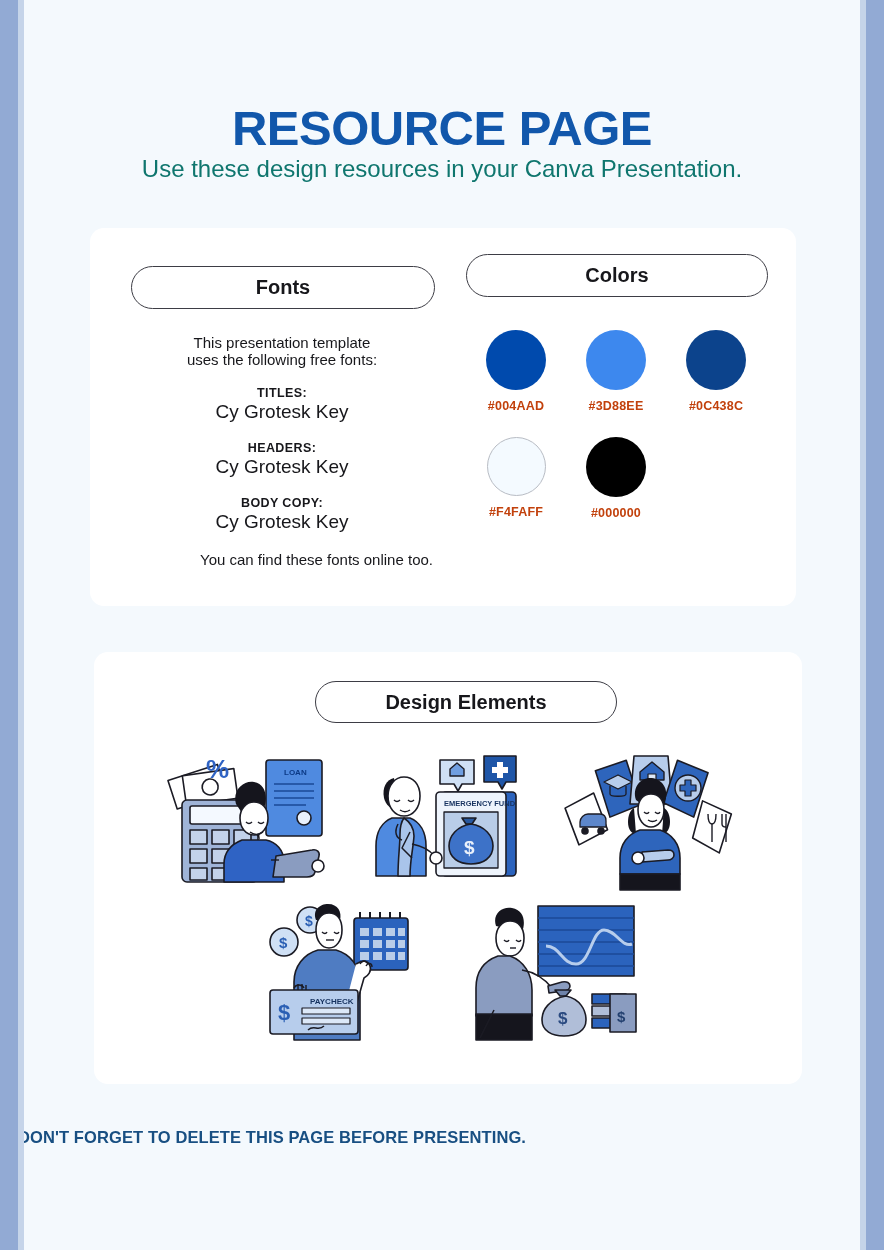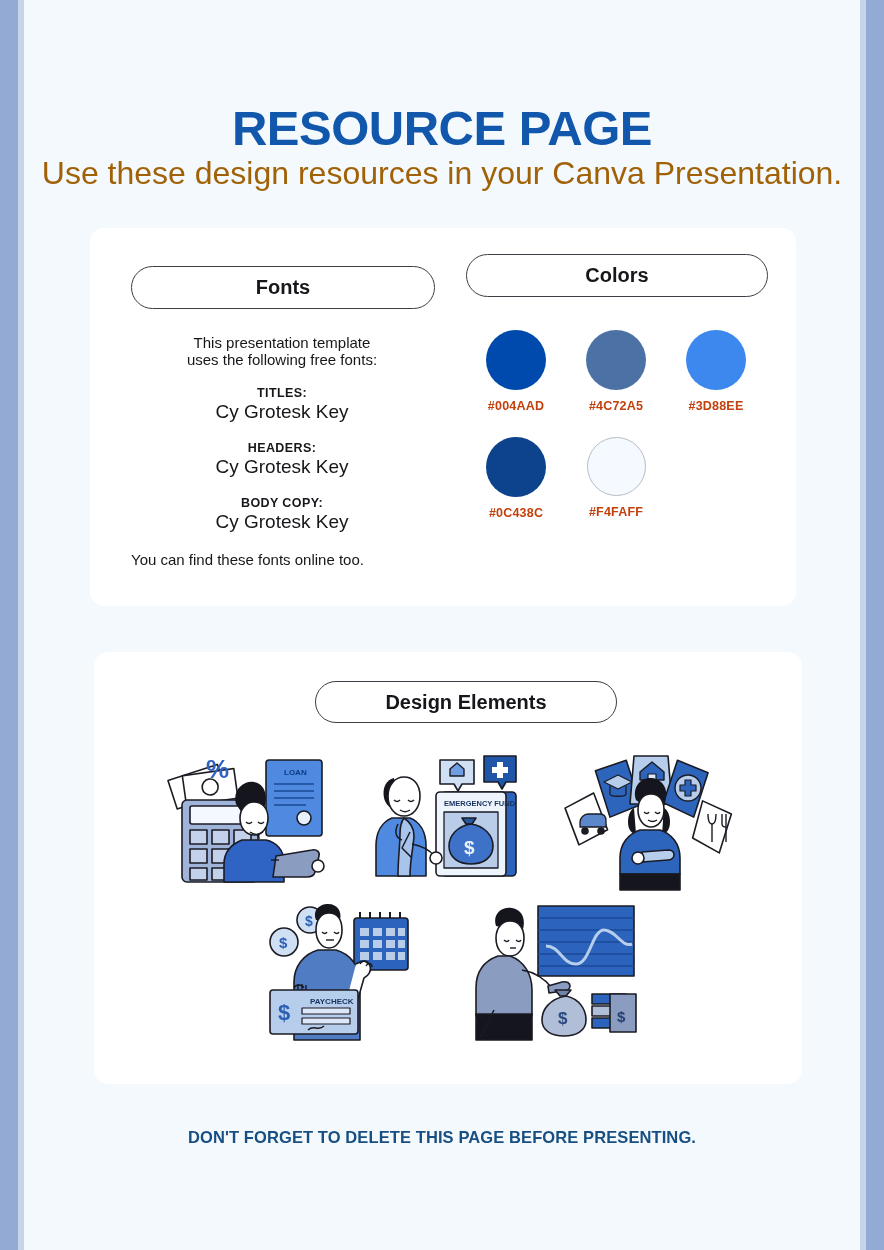--- a/index.html
+++ b/index.html
@@ -20,21 +20,21 @@
   .rim-left{left:18px;}
   .rim-right{right:18px;}
 
   .title{
     position:absolute;left:0;right:0;top:100px;text-align:center;
     font-size:49px;font-weight:bold;color:#1157ab;letter-spacing:-0.5px;
     font-family:"Liberation Sans", sans-serif;
   }
   .subtitle{
     position:absolute;left:0;right:0;top:155px;text-align:center;
-    font-size:32px;color:#a16207;
+    font-size:24px;color:#0f766e;
   }
 
   .card{
     position:absolute;background:#ffffff;border-radius:14px;
   }
   .card-top{left:72px;top:228px;width:706px;height:378px;}
   .card-bottom{left:76px;top:652px;width:708px;height:432px;}
 
   .pill{
     position:absolute;border:1.6px solid #3d3d45;border-radius:28px;
@@ -43,36 +43,36 @@
   }
   .pill-fonts{left:113px;top:266px;width:302px;height:41px;font-size:20px;}
   .pill-colors{left:448px;top:254px;width:300px;height:41px;font-size:20px;}
   .pill-design{left:297px;top:681px;width:300px;height:40px;font-size:20px;}
 
   .fonts-col{position:absolute;left:113px;top:322px;width:302px;text-align:center;color:#17171b;margin-top:12px;}
   .fonts-intro{font-size:15px;line-height:17px;}
   .font-group{margin-top:18px;}
   .font-label{font-size:12.5px;font-weight:bold;letter-spacing:0.4px;}
   .font-name{font-size:19px;margin-top:1px;}
-  .fonts-outro{position:absolute;left:113px;top:551px;width:302px;text-align:left;font-size:15px;color:#17171b;}
+  .fonts-outro{position:absolute;left:113px;top:551px;width:302px;text-align:right;font-size:15px;color:#17171b;}
 
   .swatch-grid{position:absolute;left:448px;top:330px;width:300px;
     display:grid;grid-template-columns:repeat(3,1fr);row-gap:24px;}
   .swatch{display:flex;flex-direction:column;align-items:center;}
   .dot{width:60px;height:60px;border-radius:50%;}
   .dot.bordered{border:1.5px solid #b8bcc4;width:57px;height:57px;}
   .hex{margin-top:9px;font-size:12.5px;font-weight:bold;color:#c2410c;letter-spacing:0.2px;}
 
   .illus-row{position:absolute;display:flex;justify-content:center;}
   .illus-row-1{left:76px;top:748px;width:708px;gap:20px;}
   .illus-row-2{left:76px;top:898px;width:708px;gap:24px;}
   .illus{width:180px;height:145px;position:relative;}
 
   .footer{
-    position:absolute;left:0;right:0;top:1128px;text-align:center;
+    position:absolute;left:0;right:0;top:1128px;text-align:left;
     font-size:16.5px;font-weight:bold;color:#184f82;letter-spacing:0.1px;
   }
 </style>
 </head>
 <body>
 
 <div class="page" style="background: rgb(244, 249, 253);">
 
   <div class="title" style="color: rgb(17, 87, 171);">RESOURCE PAGE</div>
   <div class="subtitle">Use these design resources in your Canva Presentation.</div>
@@ -103,34 +103,34 @@
   <div class="fonts-outro">You can find these fonts online too.</div>
 
   <div class="pill pill-colors">Colors</div>
 
   <div class="swatch-grid">
     <div class="swatch">
       <div class="dot" style="background: rgb(0, 74, 173);"></div>
       <div class="hex">#004AAD</div>
     </div>
     <div class="swatch">
-      <div class="dot" style="background: rgb(76, 114, 165);"></div>
-      <div class="hex">#4C72A5</div>
-    </div>
-    <div class="swatch">
       <div class="dot" style="background: rgb(61, 136, 238);"></div>
       <div class="hex">#3D88EE</div>
     </div>
     <div class="swatch">
       <div class="dot" style="background: rgb(12, 67, 140);"></div>
       <div class="hex">#0C438C</div>
     </div>
     <div class="swatch">
       <div class="dot bordered" style="background: rgb(244, 250, 255);"></div>
       <div class="hex">#F4FAFF</div>
+    </div>
+    <div class="swatch">
+      <div class="dot" style="background: rgb(0, 0, 0);"></div>
+      <div class="hex">#000000</div>
     </div>
   </div>
 
   <div class="card card-bottom"></div>
 
   <div class="pill pill-design">Design Elements</div>
 
   <div class="illus-row illus-row-1">
 
     <div class="illus">

